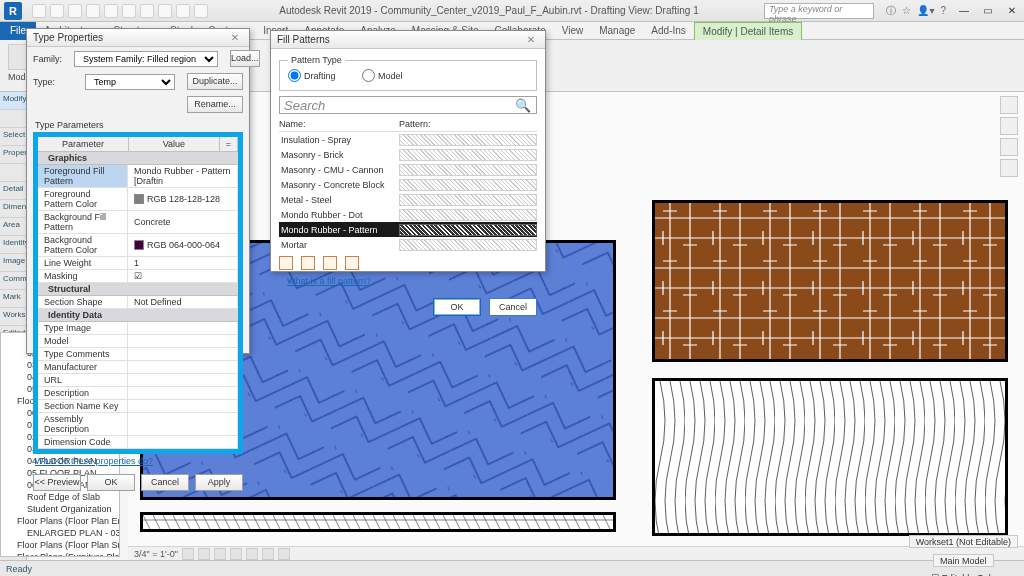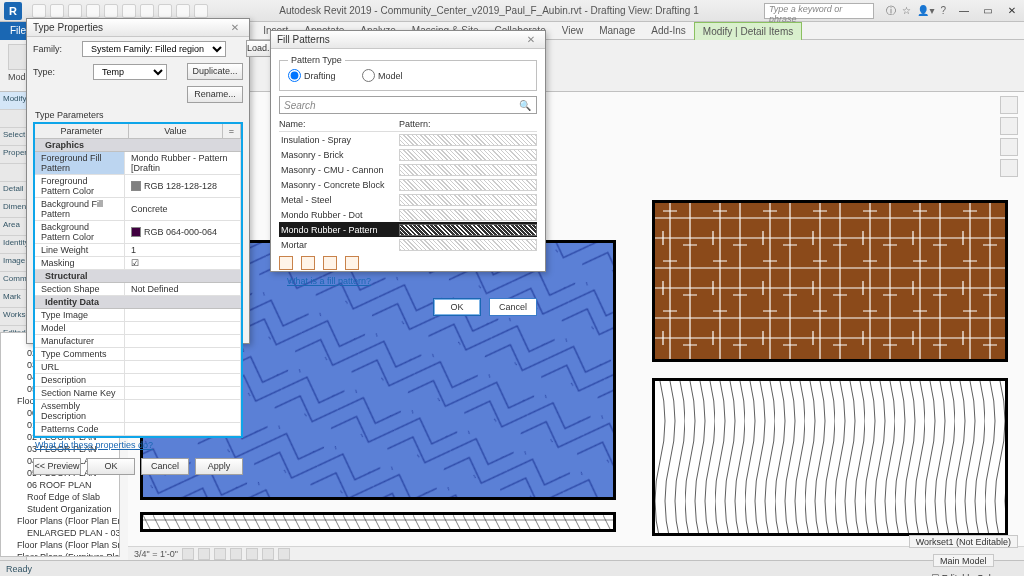--- a/index.html
+++ b/index.html
@@ -48,48 +48,48 @@
   .canvas svg.pat { position:absolute; pointer-events:none; }
   
   
   .viewctrl { position:absolute; right:4px; top:4px; width:20px; height:120px; }
   .viewctrl div { width:18px; height:18px; background:#f0f0f0; border:1px solid #c8c8c8; margin-bottom:3px; }
   
   
   .dlg { position:absolute; background:#f2f2f2; border:1px solid #8a8a8a; box-shadow:2px 2px 6px rgba(0,0,0,0.25); }
   .dlg .dlgtitle { height:18px; background:linear-gradient(#fff,#e8e8e8); border-bottom:1px solid #c8c8c8; display:flex; align-items:center; padding:0 6px; font-size:10px;}
   .dlg .dlgtitle .x { margin-left:auto; width:16px; text-align:center; color:#888;}
-  .tprop { left:26px; top:18px; width:224px; height:326px; }
-  .tprop .row { display:flex; align-items:center; padding:3px 6px; font-size:9px; gap:20px;}
+  .tprop { left:26px; top:28px; width:224px; height:326px; }
+  .tprop .row { display:flex; align-items:center; padding:3px 6px; font-size:9px; gap:12px;}
   .tprop .row label { width:40px; color:#333;}
   .tprop select, .tprop input { flex:1; height:16px; border:1px solid #a0a0a0; background:#fff; font-size:9px; padding:0 4px;}
   .tprop .btn { width:56px; height:17px; border:1px solid #a0a0a0; background:linear-gradient(#fff,#e8e8e8); font-size:9px; text-align:center; line-height:15px; cursor:pointer;}
   .tprop .sect { font-size:9px; color:#333; padding:4px 8px 2px;}
-  .tprop .grid { border:2px solid #0ea5e9; margin:0 6px; background:#fff;}
+  .tprop .grid { border:5px solid #0ea5e9; margin:0 6px; background:#fff;}
   .tprop .ghead { display:flex; background:#f0f0f0; border-bottom:1px solid #c0c0c0;}
   .tprop .ghead div { flex:1; padding:2px 6px; font-size:9px; text-align:center; border-right:1px solid #c0c0c0;}
   .tprop .gcat { background:#d8d8dd; font-weight:bold; font-size:9px; padding:1px 10px; border-bottom:1px solid #c0c0c0;}
   .tprop .grow { display:flex; font-size:9px; border-bottom:1px solid #e0e0e0;}
   .tprop .grow div { padding:1px 6px; border-right:1px solid #e0e0e0;}
   .tprop .grow .p { width:90px;}
   .tprop .grow .v { flex:1; display:flex; align-items:center; gap:3px;}
   .tprop .grow.sel { background:#bcd5f0; }
   .tprop .grow.sel .v { background:#fff;}
   .colorbox { width:10px; height:10px; border:1px solid #888;}
   .tprop .footer { display:flex; gap:6px; justify-content:center; padding:6px;}
   .tprop .footer .btn{ width:54px;}
   .link { color:#1a67b3; text-decoration:underline; font-size:9px; padding:2px 8px; cursor:pointer;}
   
   
   .fpat { left:270px; top:30px; width:276px; height:242px; background:#fff; }
   .fpat .body { padding:6px 8px; font-size:9px;}
   .fpat fieldset { border:1px solid #c0c0c0; padding:4px 8px 6px; font-size:9px;}
   .fpat fieldset legend { font-size:9px; padding:0 3px;}
   .fpat .radio { display:inline-flex; align-items:center; gap:3px; margin-right:24px;}
-  .fpat .search { width:100%; height:18px; border:1px solid #a0a0a0; margin:5px 0 3px; padding:0 4px; font-size:10px; font-style:italic; color:#888; display:flex; align-items:center;}
+  .fpat .search { width:100%; height:18px; border:1px solid #a0a0a0; margin:5px 0 3px; padding:0 4px; font-size:13px; font-style:italic; color:#888; display:flex; align-items:center;}
   .fpat .search span:last-child{ margin-left:auto; font-style:normal;}
   .fpat .listhead { display:flex; font-size:9px; border-bottom:1px solid #ddd; padding:2px 0;}
   .fpat .listhead .n { width:120px;}
   .fpat .list { border:0; }
   .fpat .lrow { display:flex; align-items:center; height:15px; font-size:9px;}
   .fpat .lrow .nm { width:120px; padding-left:2px;}
   .fpat .lrow .pv { flex:1; height:12px; border:1px solid #d0d0d0; background:repeating-linear-gradient(45deg,#ccc,#ccc 1px,#fff 1px,#fff 3px);}
   .fpat .lrow.sel { background:#1a1a1a; color:#fff;}
   .fpat .lrow.sel .pv { background:repeating-linear-gradient(45deg,#fff,#fff 1px,#333 1px,#333 3px); border-color:#666;}
   .fpat .toolbar { display:flex; gap:8px; padding:4px 0;}
@@ -337,32 +337,32 @@
             <span></span>
           </div>
         </div>
         <div class="grow">
           <div class="p">Model</div>
           <div class="v">
             <span></span>
           </div>
         </div>
         <div class="grow">
+          <div class="p">Type Comments</div>
+          <div class="v">
+            <span></span>
+          </div>
+        </div>
+        <div class="grow">
           <div class="p">Manufacturer</div>
           <div class="v">
             <span></span>
           </div>
         </div>
         <div class="grow">
-          <div class="p">Type Comments</div>
-          <div class="v">
-            <span></span>
-          </div>
-        </div>
-        <div class="grow">
           <div class="p">URL</div>
           <div class="v">
             <span></span>
           </div>
         </div>
         <div class="grow">
           <div class="p">Description</div>
           <div class="v">
             <span></span>
           </div>
@@ -373,21 +373,21 @@
             <span></span>
           </div>
         </div>
         <div class="grow">
           <div class="p">Assembly Description</div>
           <div class="v">
             <span></span>
           </div>
         </div>
         <div class="grow">
-          <div class="p">Patterns Code</div>
+          <div class="p">Dimension Code</div>
           <div class="v">
             <span></span>
           </div>
         </div>
       </div>
   </div>
   <div class="link">What do these properties do?</div>
   <div class="footer">
     <div class="btn">&lt;&lt; Preview</div>
     <div class="btn">OK</div>

